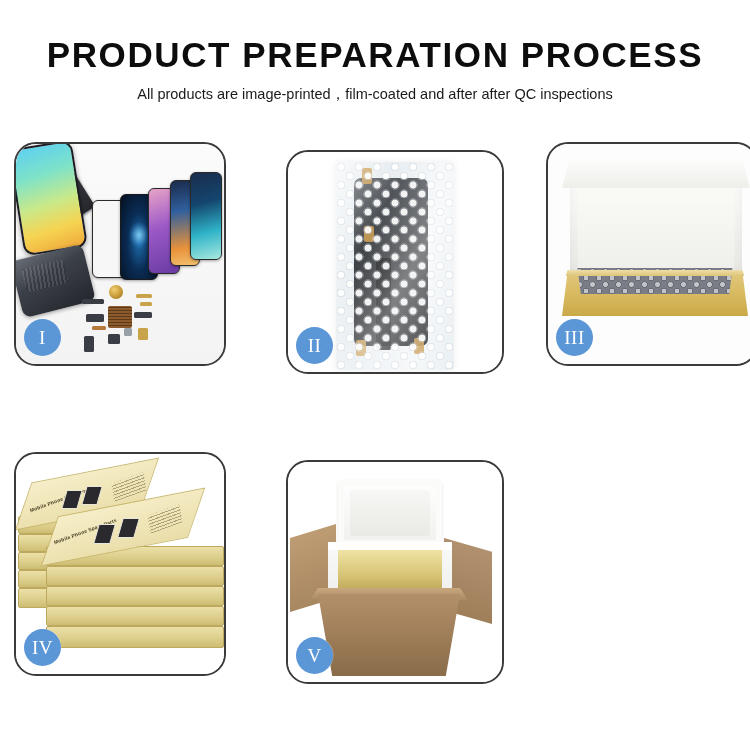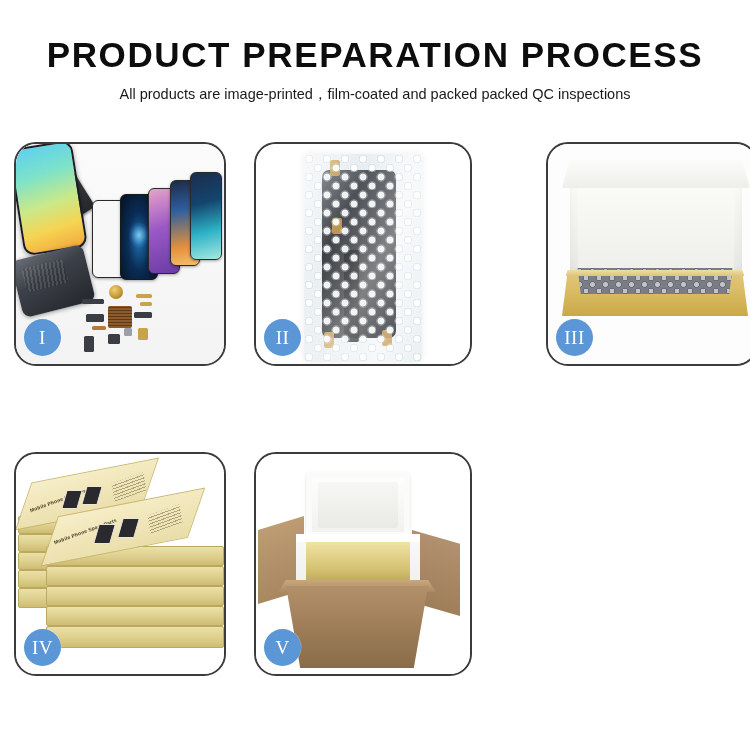--- a/index.html
+++ b/index.html
@@ -60,21 +60,21 @@
     position: absolute;
     width: 212px;
     height: 224px;
     border: 2.5px solid #3b3b3b;
     border-radius: 22px;
     background: #ffffff;
     overflow: hidden;
     box-sizing: border-box;
   }
   .panel.c0 { left: 0px; }
-  .panel.c1 { left: 240px; width: 218px; }
+  .panel.c1 { left: 272px; width: 218px; margin-top: 8px; }
   .panel.c2 { left: 532px; }
   .panel.r0 { top: 0px; }
   .panel.r1 { top: 310px; }
 
   .panel-stage {
     position: absolute;
     inset: 0;
     overflow: hidden;
     border-radius: 20px;
   }
@@ -479,21 +479,21 @@
     transform: skewY(10deg);
   }
 </style>
 </head>
 <body>
 
 <div class="page">
 
   <div class="header">
     <div class="title">PRODUCT PREPARATION PROCESS</div>
-    <div class="subtitle">All products are image-printed，film-coated and packed packed QC inspections</div>
+    <div class="subtitle">All products are image-printed，film-coated and after after QC inspections</div>
   </div>
 
   <div class="grid">
 
     <div class="panel r0 c0">
       <div class="panel-stage">
         <div class="p1-bg"></div>
 
         <div class="scr p1-blue1"></div>
         <div class="scr p1-blue2"></div>

